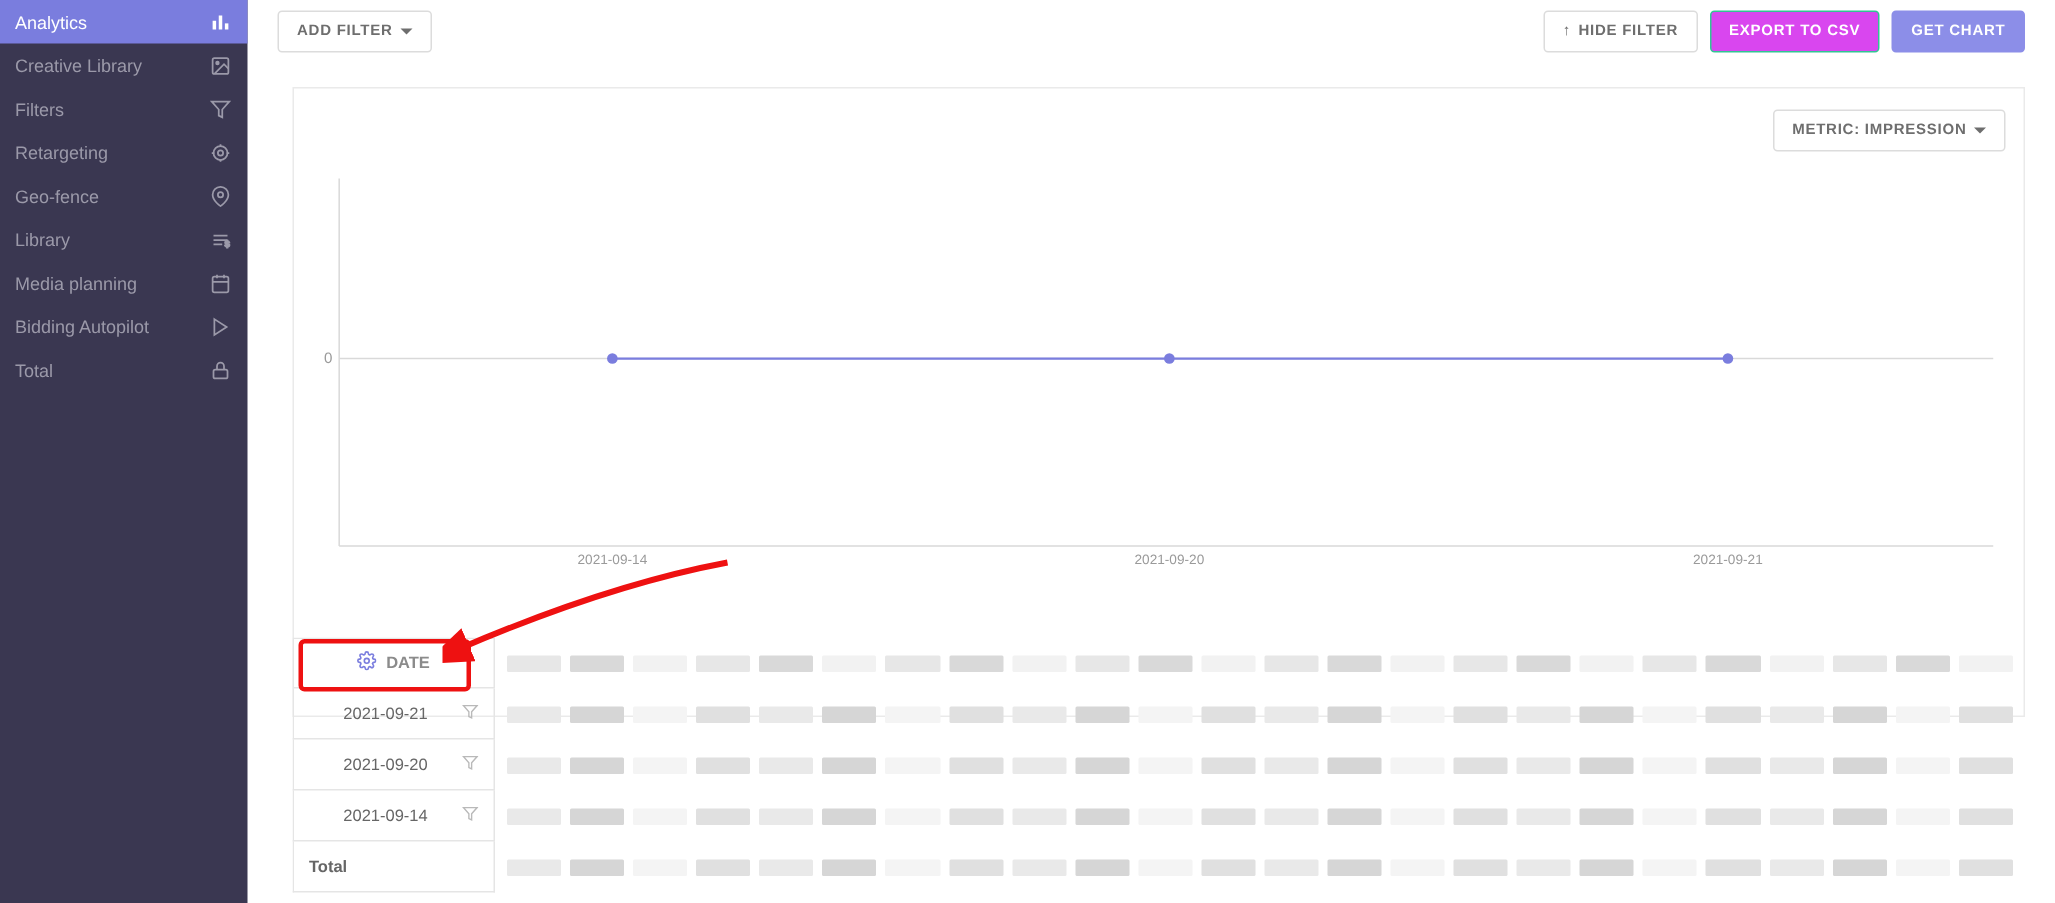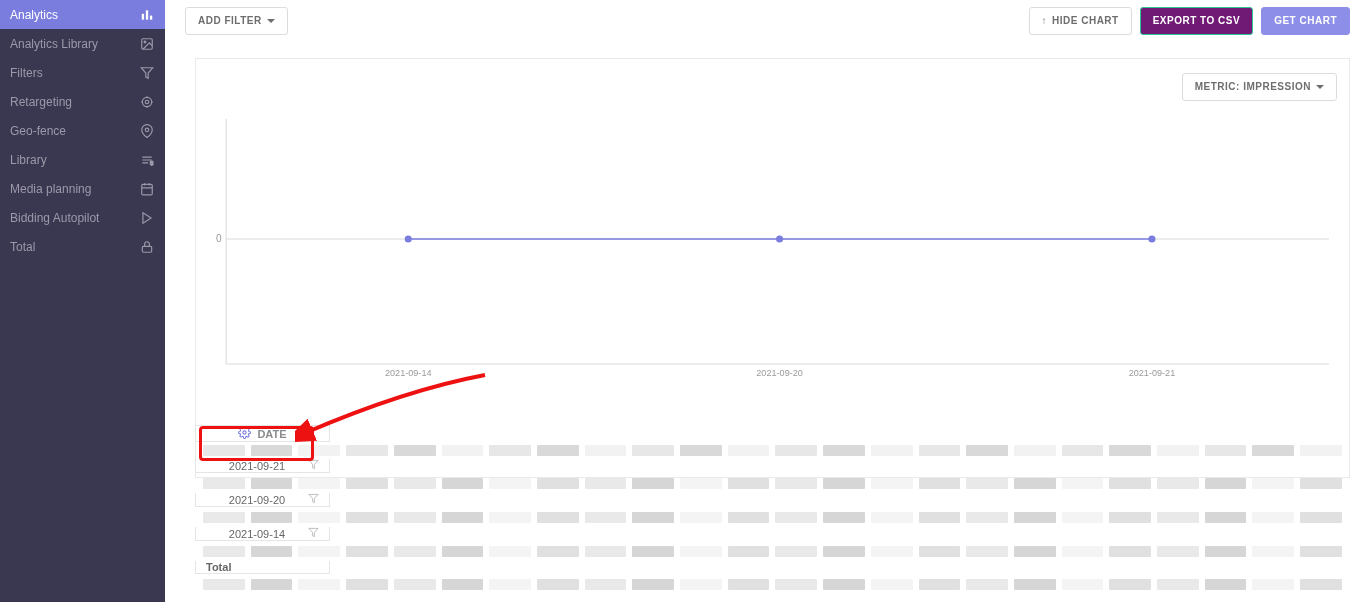--- a/index.html
+++ b/index.html
@@ -11,37 +11,37 @@
   .side-item.active { background:#7a7dde; color:#fff; }
   .side-icon { width:16px; display:inline-flex; justify-content:center; color:#9b99a9; }
   .side-item.active .side-icon { color:#fff; }
 
   
   .main { position:absolute; left:165px; top:0; right:0; height:602px; }
   .toolbar { position:absolute; left:20px; top:5px; right:20px; height:32px; display:flex; align-items:center; }
   .btn { height:28px; line-height:26px; padding:0 12px; border:1px solid #dcdcdc; border-radius:3px; background:#fff; font-size:10px; font-weight:700; letter-spacing:.5px; color:#6e6e6e; cursor:pointer; display:inline-flex; align-items:center; gap:5px;}
   .btn + .btn { margin-left:8px;align-items:center; }
   .spacer { flex:1; }
-  .btn-green { background:#701a75; border-color:#32c594; color:#fff; }
+  .btn-green { background:#d946ef; border-color:#32c594; color:#fff; }
   .btn-violet{ background:#8c8ee8; border-color:#8c8ee8; color:#fff; }
   .caret { width:0;height:0;border-left:4px solid transparent;border-right:4px solid transparent;border-top:4px solid currentColor;display:inline-block;}
 
   
   .chartbox { position:absolute; left:30px; top:58px; right:20px; height:420px; border:1px solid #eaeaea; background:#fff;}
   .metric-btn { position:absolute; right:12px; top:14px; }
   .plotarea { position:absolute; left:20px; right:20px; top:55px; height:270px; }
   svg.chart { width:100%; height:100%; }
   .axis-txt { font-size:10px; fill:#9a9a9a; }
   .tick-txt { font-size:9px; fill:#9a9a9a; }
   .dataline{ stroke:#7a7dde; stroke-width:1.5; fill:none;}
   .datadot { fill:#7a7dde; }
 
   
   .tablewrap { position:absolute; left:30px; right:20px; top:425px; height:177px; overflow:hidden;}
-  .hdr-row, .data-row { display:flex; height:34px;flex-direction:column; }
+  .hdr-row, .data-row { display:flex; height:34px; }
   .date-col { width:135px; border:1px solid #e5e5e5; border-top:none; display:flex; align-items:center; padding:0 10px; font-size:11px; color:#666; position:relative; justify-content:space-between; flex:none;}
   .hdr-row .date-col { border-top:1px solid #e5e5e5; font-weight:700; justify-content:center; color:#8b8b8b; gap:6px;}
   .rest-col { flex:1; display:flex; align-items:center; gap:6px; padding:0 8px; }
   .blob { height:11px; flex:1 1 0; border-radius:1px;}
   .gear-icon { color:#7a7dde; }
 
   
   .annot-box { position:absolute; border:3px solid #e11; border-radius:4px; pointer-events:none;}
   .annot-arrow { position:absolute; pointer-events:none; }
 </style>
@@ -54,21 +54,21 @@
       <span>Analytics</span>
       <span class="side-icon">
         <svg width="14" height="14" viewBox="0 0 24 24" fill="currentColor">
           <rect x="3" y="10" width="4" height="10"></rect>
           <rect x="10" y="4" width="4" height="16"></rect>
           <rect x="17" y="13" width="4" height="7"></rect>
         </svg>
       </span>
     </div>
     <div class="side-item">
-      <span>Analytics Library</span>
+      <span>Creative Library</span>
       <span class="side-icon">
         <svg width="14" height="14" viewBox="0 0 24 24" fill="none" stroke="currentColor" stroke-width="2">
           <rect x="3" y="3" width="18" height="18" rx="2"></rect>
           <circle cx="8.5" cy="8.5" r="1.5" fill="currentColor"></circle>
           <path d="M21 15l-5-5L5 21"></path>
         </svg>
       </span>
     </div>
     <div class="side-item">
       <span>Filters</span>
@@ -137,21 +137,21 @@
 <div class="main">
 
   <div class="toolbar">
     <div class="btn">
       <span>ADD FILTER</span>
       <span class="caret"></span>
     </div>
     <div class="spacer"></div>
     <div class="btn">
       <span>↑</span>
-      <span>HIDE CHART</span>
+      <span>HIDE FILTER</span>
     </div>
     <div class="btn btn-green">EXPORT TO CSV</div>
     <div class="btn btn-violet">GET CHART</div>
   </div>
 
   <div class="chartbox">
     <div class="btn metric-btn">
       <span>METRIC: IMPRESSION</span>
       <span class="caret"></span>
     </div>

